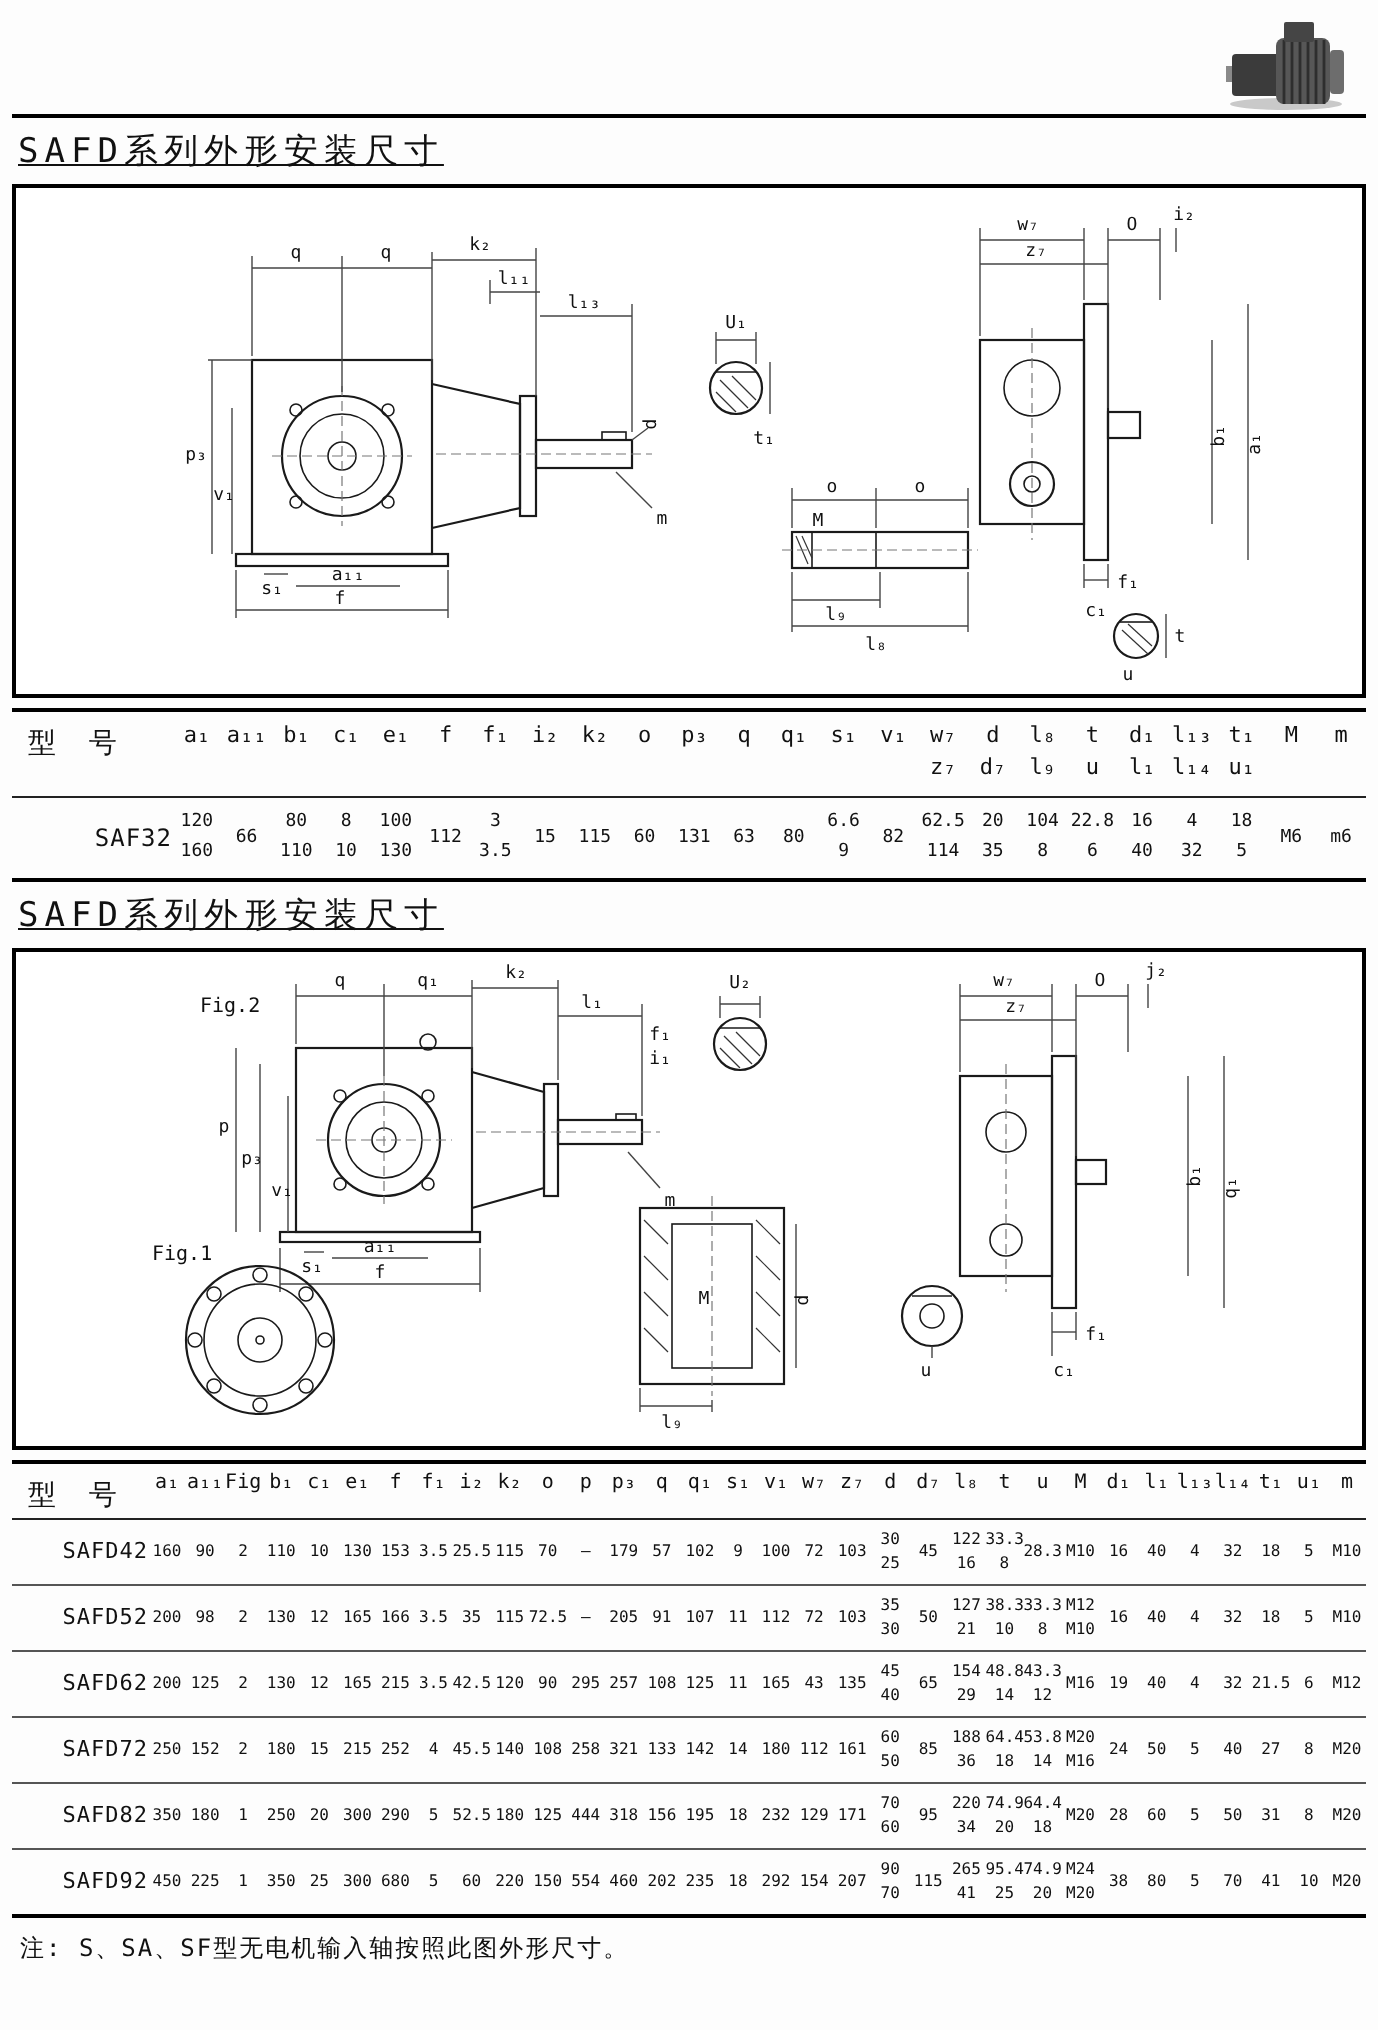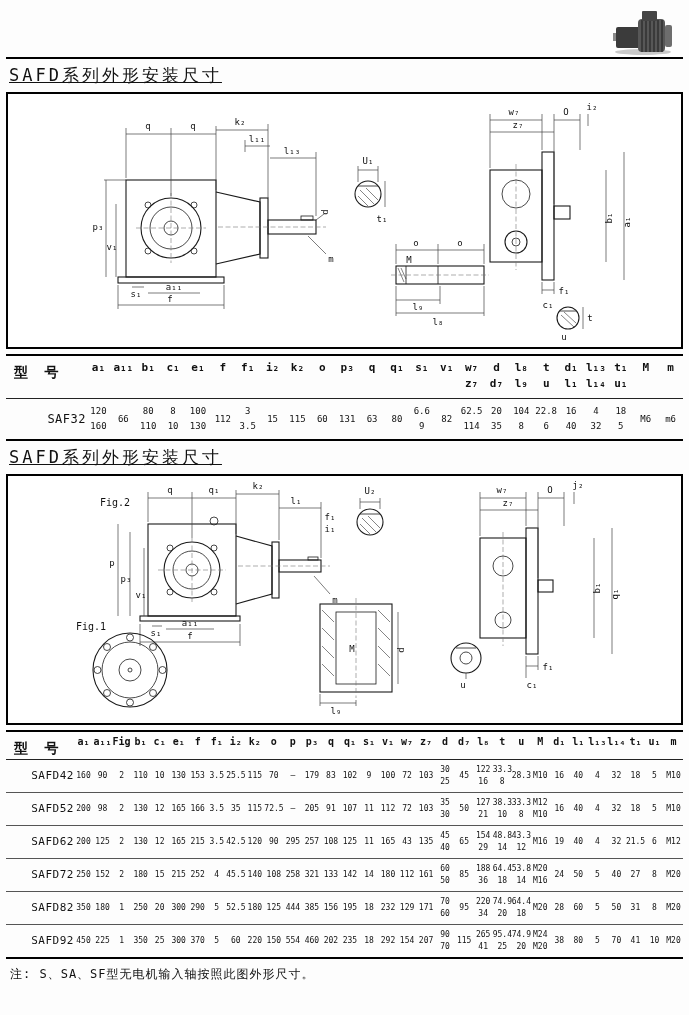--- a/index.html
+++ b/index.html
@@ -22,21 +22,21 @@
   .ol2{stroke:#1a1a1a;stroke-width:0.8;fill:none;}
   .dl{stroke:#444;stroke-width:0.7;fill:none;}
   .cl{stroke:#777;stroke-width:0.6;stroke-dasharray:5 2.5;fill:none;}
   .hl{stroke:#333;stroke-width:0.6;fill:none;}
 
   table.dim-table{
     width:677px;margin:5px 6px 0 6px;border-collapse:collapse;table-layout:fixed;
     border-top:2px solid #000;border-bottom:2px solid #000;
   }
   .dim-table th{
-    font-weight:bold;font-size:11px;padding:4px 0 6px;vertical-align:top;
+    font-weight:normal;font-size:11px;padding:4px 0 6px;vertical-align:top;
     border-bottom:1px solid #222;white-space:pre-line;line-height:1.45;text-align:center;
   }
   .dim-table td{
     font-size:9px;text-align:center;white-space:pre-line;line-height:1.7;padding:5px 0;
     vertical-align:middle;
   }
   .dim-table th.model-h{font-size:14px;text-align:left;padding:6px 0 0 8px;letter-spacing:4px;}
   .dim-table td.model-cell{font-size:12px;text-align:right;padding-left:5px;letter-spacing:0.5px;}
   .t1 th:first-child{width:72px;}
   .t2 th:first-child{width:60px;}
@@ -484,21 +484,21 @@
         <td>110</td>
         <td>10</td>
         <td>130</td>
         <td>153</td>
         <td>3.5</td>
         <td>25.5</td>
         <td>115</td>
         <td>70</td>
         <td>—</td>
         <td>179</td>
-        <td>83</td>
+        <td>57</td>
         <td>102</td>
         <td>9</td>
         <td>100</td>
         <td>72</td>
         <td>103</td>
         <td>30
 25</td>
         <td>45</td>
         <td>122
 16</td>
@@ -640,21 +640,21 @@
         <td>1</td>
         <td>250</td>
         <td>20</td>
         <td>300</td>
         <td>290</td>
         <td>5</td>
         <td>52.5</td>
         <td>180</td>
         <td>125</td>
         <td>444</td>
-        <td>385</td>
+        <td>318</td>
         <td>156</td>
         <td>195</td>
         <td>18</td>
         <td>232</td>
         <td>129</td>
         <td>171</td>
         <td>70
 60</td>
         <td>95</td>
         <td>220
@@ -673,21 +673,21 @@
         <td>M20</td>
       </tr>
       <tr>
         <td class="model-cell">SAFD92</td>
         <td>450</td>
         <td>225</td>
         <td>1</td>
         <td>350</td>
         <td>25</td>
         <td>300</td>
-        <td>370</td>
+        <td>680</td>
         <td>5</td>
         <td>60</td>
         <td>220</td>
         <td>150</td>
         <td>554</td>
         <td>460</td>
         <td>202</td>
         <td>235</td>
         <td>18</td>
         <td>292</td>

